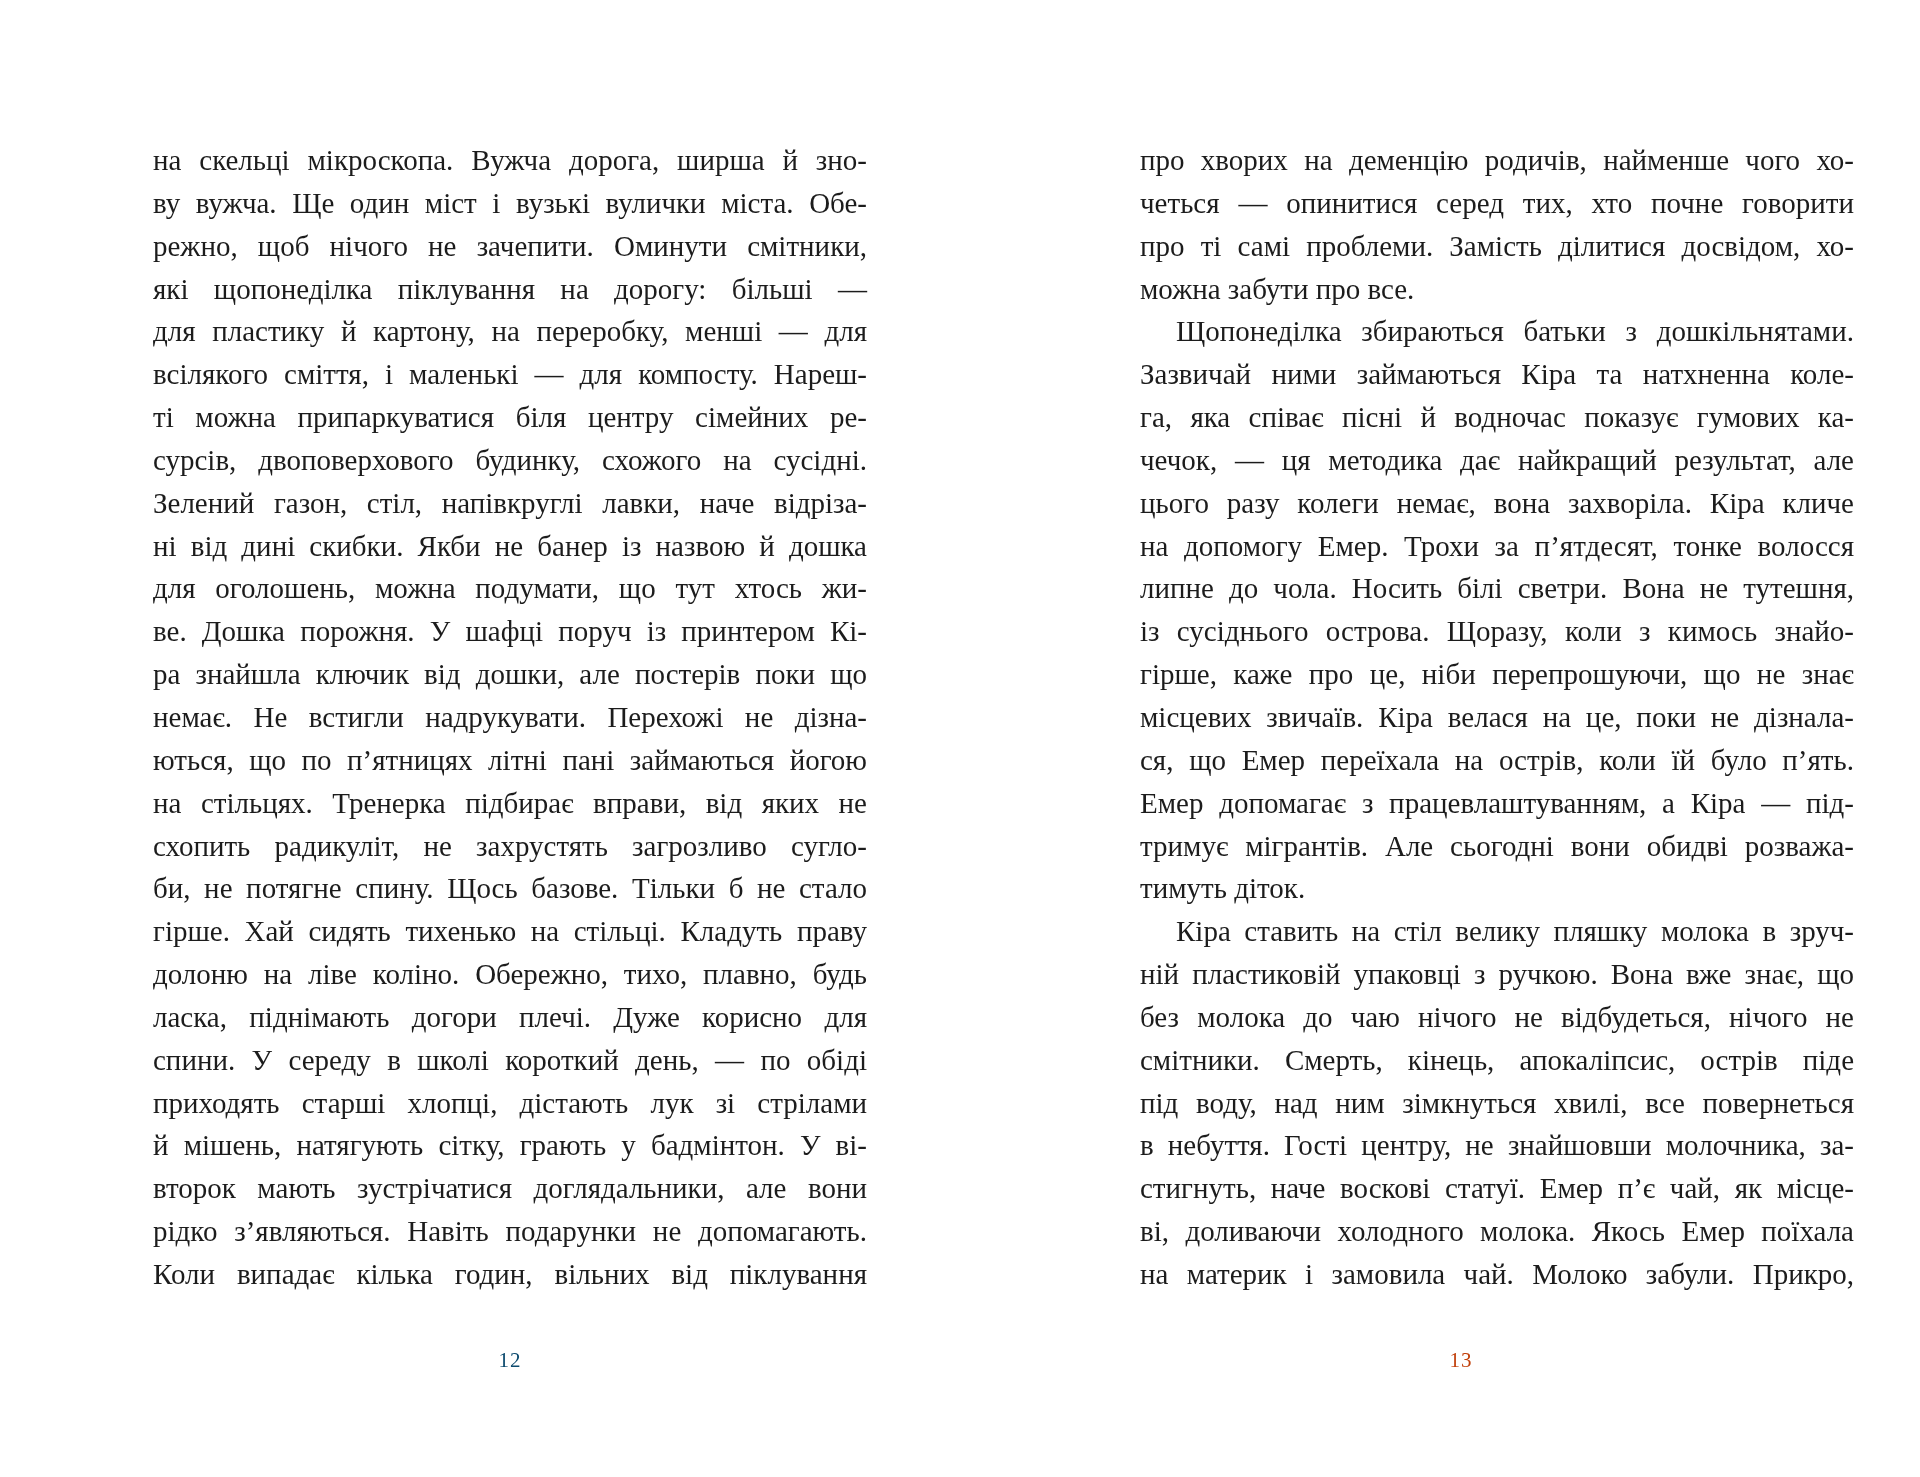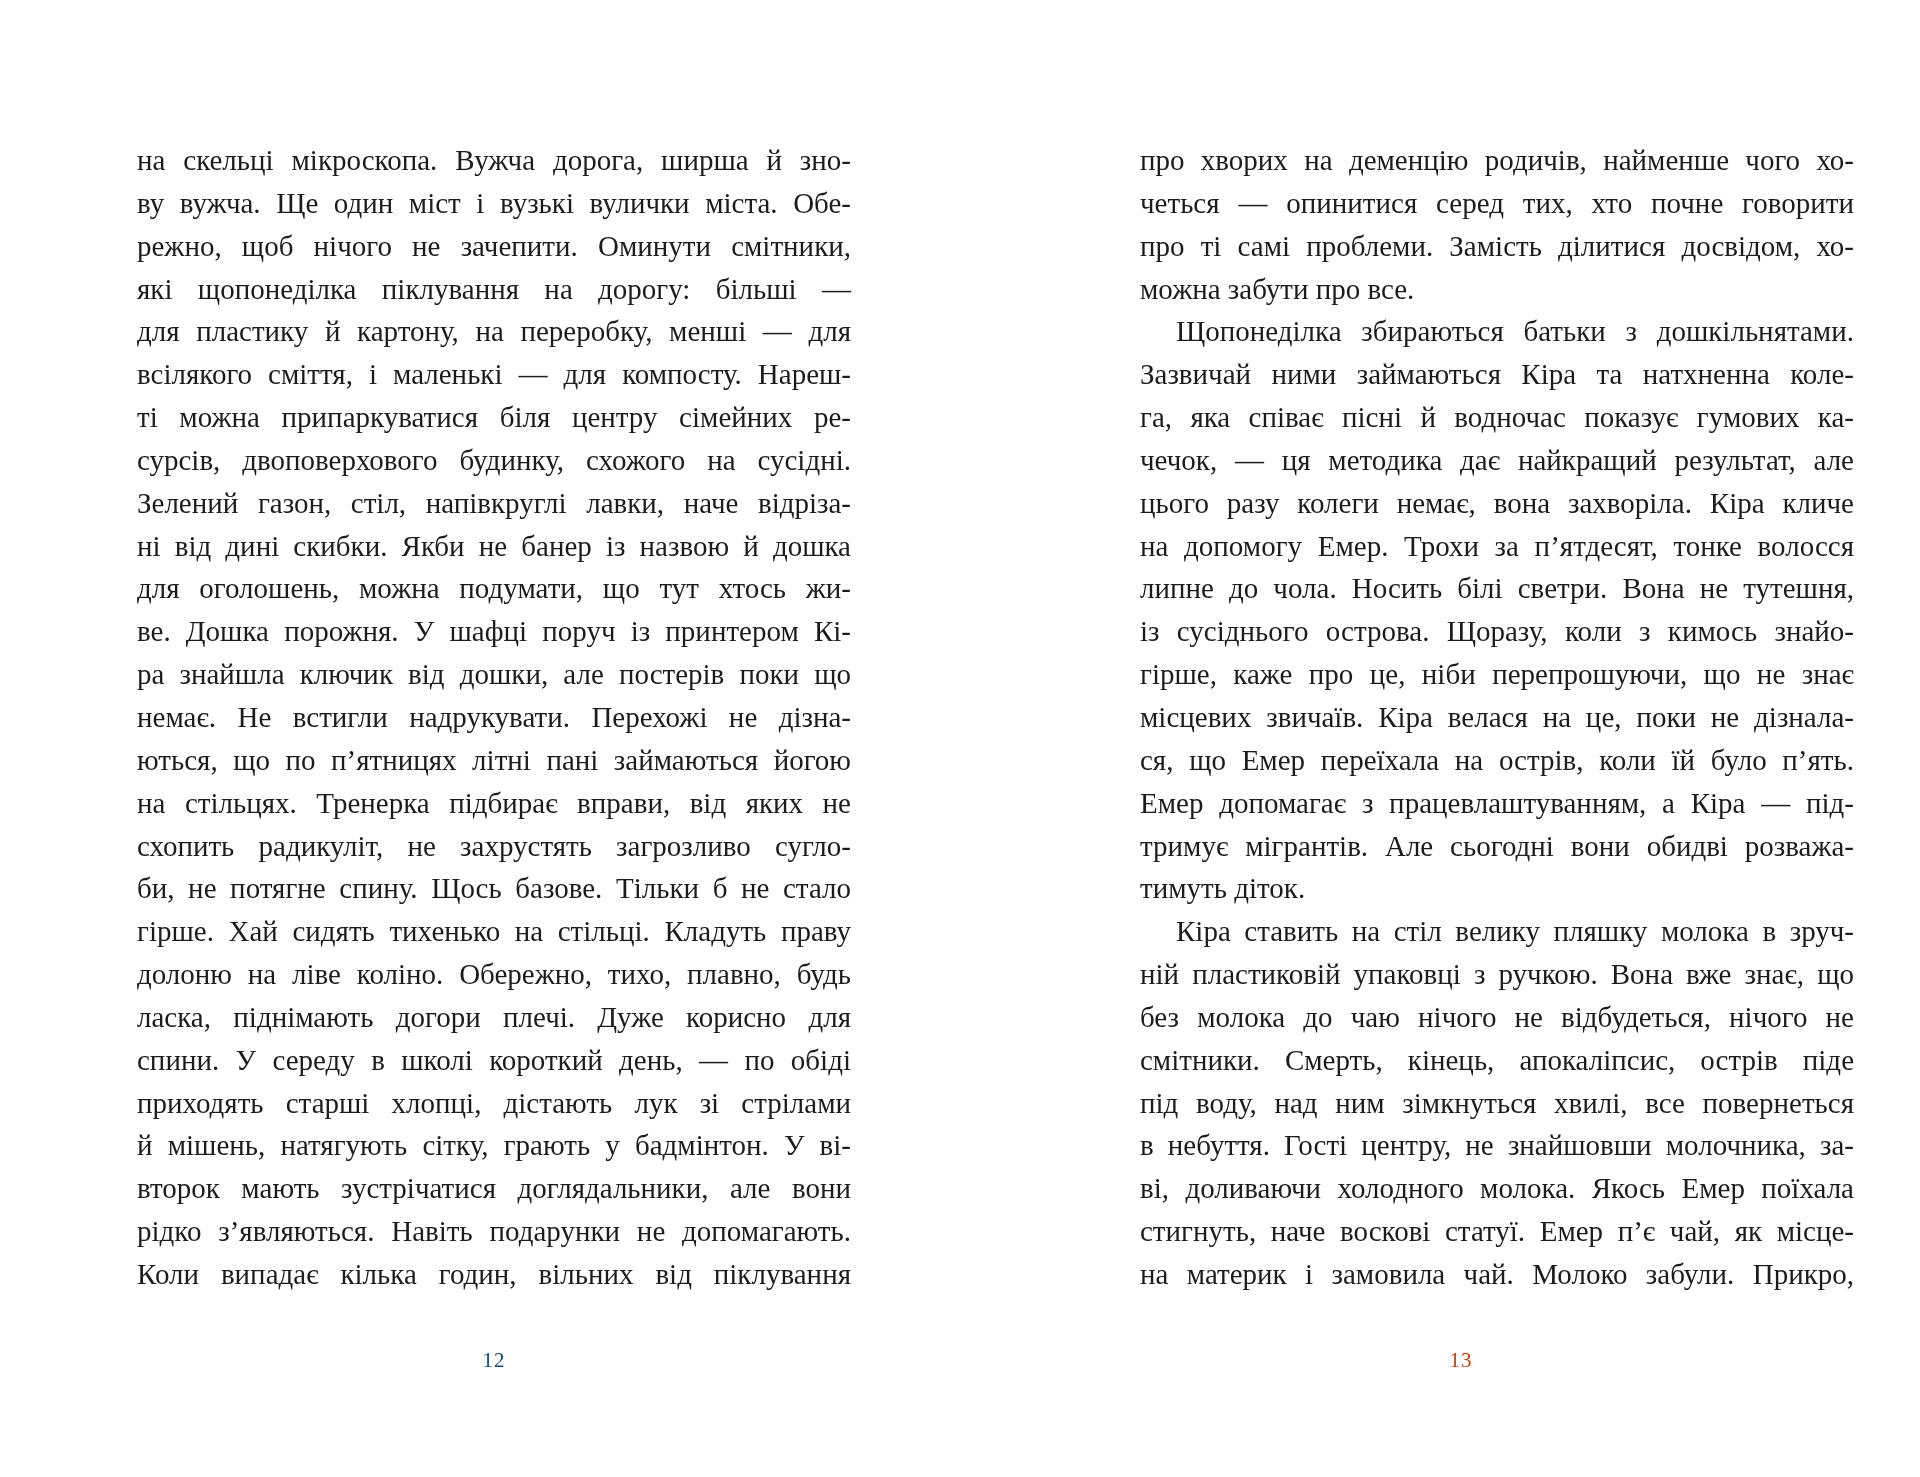--- a/index.html
+++ b/index.html
@@ -17,21 +17,21 @@
   .book-spread {
     position: absolute;
     inset: 0;
   }
   .page {
     position: absolute;
     top: 0;
     width: 960px;
     height: 1477px;
   }
-  .page.left  { left: 0; }
+  .page.left  { left: 16px; }
   .page.right { left: 960px; }
 
   .text-column {
     position: absolute;
     top: 139px;
     width: 714px;
     color: #1c1c1c;
     font-size: 29px;
     line-height: 42.85px;
   }
@@ -119,20 +119,20 @@
         <div class="line">ся, що Емер переїхала на острів, коли їй було п’ять.</div>
         <div class="line">Емер допомагає з працевлаштуванням, а Кіра — під-</div>
         <div class="line">тримує мігрантів. Але сьогодні вони обидві розважа-</div>
         <div class="line para-end">тимуть діток.</div>
         <div class="line indent">Кіра ставить на стіл велику пляшку молока в зруч-</div>
         <div class="line">ній пластиковій упаковці з ручкою. Вона вже знає, що</div>
         <div class="line">без молока до чаю нічого не відбудеться, нічого не</div>
         <div class="line">смітники. Смерть, кінець, апокаліпсис, острів піде</div>
         <div class="line">під воду, над ним зімкнуться хвилі, все повернеться</div>
         <div class="line">в небуття. Гості центру, не знайшовши молочника, за-</div>
+        <div class="line">стигнуть, наче воскові статуї. Емер п’є чай, як місце-</div>
         <div class="line">ві, доливаючи холодного молока. Якось Емер поїхала</div>
-        <div class="line">стигнуть, наче воскові статуї. Емер п’є чай, як місце-</div>
         <div class="line">на материк і замовила чай. Молоко забули. Прикро,</div>
       </div>
     <div class="page-number" style="color: #c2410c;">13</div>
   </section>
 
 </main>
 
 </body></html>

